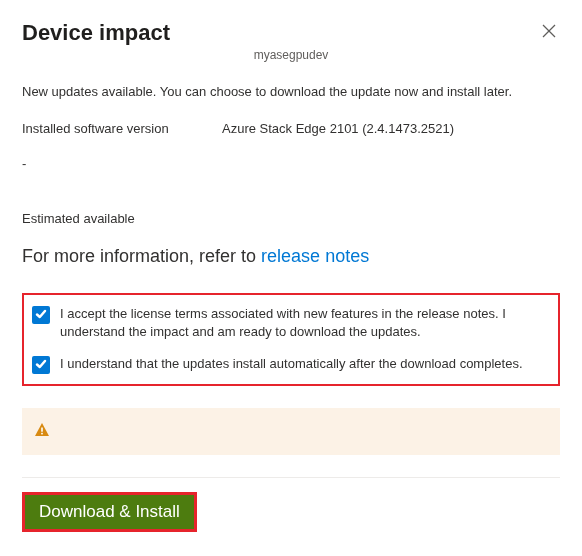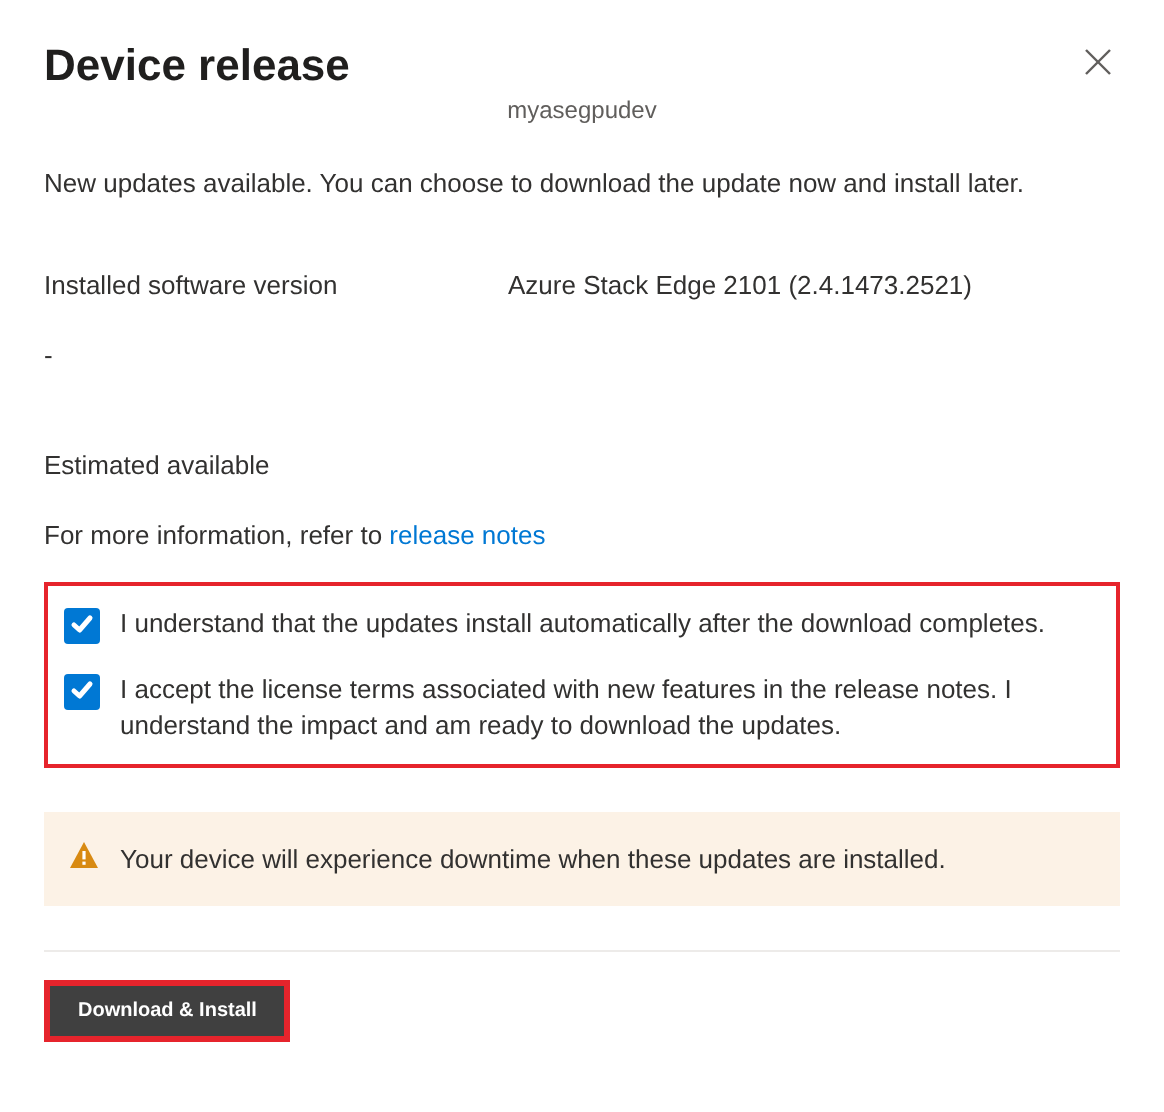--- a/index.html
+++ b/index.html
@@ -11,25 +11,25 @@
     width: 582px;
     height: 556px;
     padding: 20px 22px;
     position: relative;
   }
   .header { display: flex; justify-content: space-between; align-items: flex-start; margin-bottom: 2px; }
   .title { font-size: 22px; font-weight: 600; color: #201f1e; }
   .subtitle { font-size: 12px; color: #605e5c; margin-bottom: 22px; text-align: center; }
   .close-btn { background: none; border: none; cursor: pointer; padding: 4px; color: #605e5c; }
   .close-btn svg { width: 14px; height: 14px; }
-  .intro { font-size: 13px; color: #323130; margin-bottom: 36px; }
-  .detail-row { display: flex; margin-bottom: 20px; align-items: flex-start; gap: 32px; }
+  .intro { font-size: 13px; color: #323130; margin-bottom: 22px; }
+  .detail-row { display: flex; margin-bottom: 20px; align-items: flex-start; }
   .detail-label { width: 200px; font-size: 13px; color: #323130; flex-shrink: 0; }
   .detail-value { font-size: 13px; color: #323130; }
-  .info-line { font-size: 13px; margin-bottom: 16px; }
+  .info-line { font-size: 18px; margin-bottom: 26px; }
   .link { color: #0078d4; cursor: pointer; }
   .checkbox-block {
     border: 2px solid #e6242c;
     padding: 10px 8px 10px 8px;
     margin-bottom: 22px;
   }
   .checkbox-row { display: flex; align-items: flex-start; margin-bottom: 14px; }
   .checkbox-row:last-child { margin-bottom: 0; }
   .checkbox {
     width: 18px; height: 18px;
@@ -49,35 +49,35 @@
     display: flex;
     align-items: center;
     margin-bottom: 22px;
   }
   .warning-icon { margin-right: 10px; flex-shrink: 0; }
   .warning-text { font-size: 13px; color: #323130; }
   .divider { border: none; border-top: 1px solid #edebe9; margin-bottom: 14px; }
   .action-row { display: flex; }
   .primary-btn-wrap { border: 3px solid #e6242c; display: inline-block; }
   .primary-btn {
-    background: #404040;
+    background: #4d7c0f;
     color: #fff;
     border: none;
-    font-size: 10px;
-    font-weight: 700;
+    font-size: 17px;
+    font-weight: 400;
     padding: 7px 14px;
     cursor: pointer;
     font-family: inherit;
   }
 </style>
 </head>
 <body>
 
 <div class="header">
-  <div class="title">Device release</div>
+  <div class="title">Device impact</div>
   <button class="close-btn">
     <span>
       <svg viewBox="0 0 14 14">
           <line x1="1" y1="1" x2="13" y2="13" stroke="#605e5c" stroke-width="1.2"></line>
           <line x1="13" y1="1" x2="1" y2="13" stroke="#605e5c" stroke-width="1.2"></line>
         </svg>
     </span>
   </button>
 </div>
 <div class="subtitle">myasegpudev</div>
@@ -101,41 +101,40 @@
   <span>For more information, refer to </span><span class="link">release notes</span>
 </div>
 
 <div class="checkbox-block">
   <div class="checkbox-row">
     <div class="checkbox">
       <span><svg viewBox="0 0 12 12">
             <polyline points="2,6.5 4.8,9 10,3"></polyline>
           </svg></span>
     </div>
-    <div class="checkbox-label">I understand that the updates install automatically after the download completes.</div>
+    <div class="checkbox-label">I accept the license terms associated with new features in the release notes. I understand the impact and am ready to download the updates.</div>
   </div>
   <div class="checkbox-row">
     <div class="checkbox">
       <span><svg viewBox="0 0 12 12">
             <polyline points="2,6.5 4.8,9 10,3"></polyline>
           </svg></span>
     </div>
-    <div class="checkbox-label">I accept the license terms associated with new features in the release notes. I understand the impact and am ready to download the updates.</div>
+    <div class="checkbox-label">I understand that the updates install automatically after the download completes.</div>
   </div>
 </div>
 
 <div class="warning-box">
   <span class="warning-icon">
     <svg width="16" height="16" viewBox="0 0 16 16">
         <path d="M8 1 L15 14 L1 14 Z" fill="#d88a12"></path>
         <rect x="7.2" y="5.5" width="1.6" height="4.2" fill="#fff"></rect>
         <rect x="7.2" y="10.8" width="1.6" height="1.6" fill="#fff"></rect>
       </svg>
   </span>
-  <div class="warning-text">Your device will experience downtime when these updates are installed.</div>
 </div>
 
 <hr class="divider">
 
 <div class="action-row">
   <span class="primary-btn-wrap">
     <button class="primary-btn">Download &amp; Install</button>
   </span>
 </div>
 

